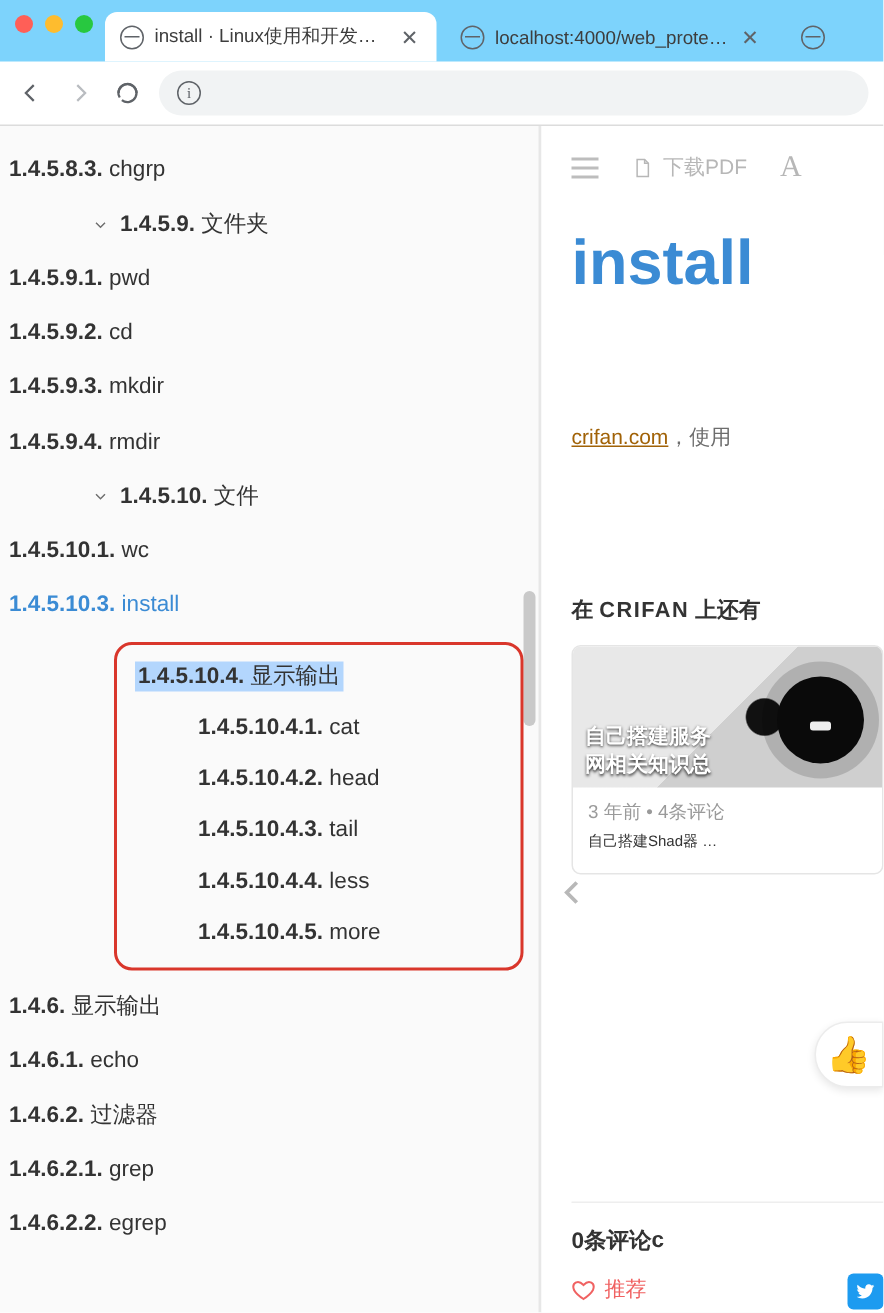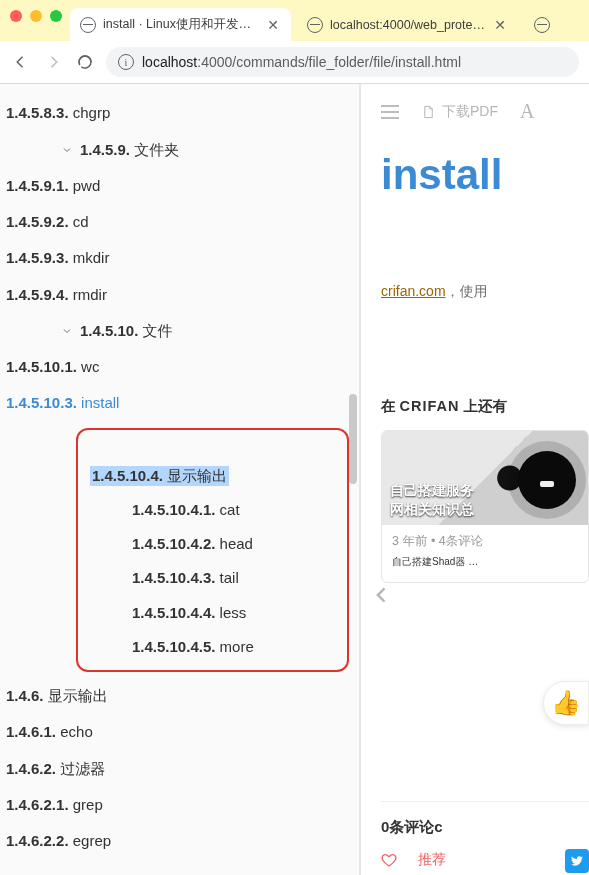--- a/index.html
+++ b/index.html
@@ -1,19 +1,19 @@
 <!DOCTYPE html>
 <html><head>
 <meta charset="utf-8">
 <style>
   * { box-sizing: border-box; }
   html, body { margin:0; padding:0; height:100%; font-family: -apple-system, BlinkMacSystemFont, "Helvetica Neue", Arial, sans-serif; color:#333; background:#fff; overflow:hidden; }
   
   .window { width:589px; height:875px; display:flex; flex-direction:column; background:#fff; }
-  .tabstrip { display:flex; align-items:flex-end; background:#fef9c3; padding:8px 8px 0; gap:6px; position:relative; }
+  .tabstrip { display:flex; align-items:flex-end; background:#7dd3fc; padding:8px 8px 0; gap:6px; position:relative; }
   .traffic { position:absolute; left:10px; top:10px; display:flex; gap:8px; }
   .tl { width:12px; height:12px; border-radius:50%; }
   .tl.red{background:#ff5f57;} .tl.yellow{background:#febc2e;} .tl.green{background:#28c840;}
   .tab { display:flex; align-items:center; gap:7px; padding:8px 10px; border-radius:8px 8px 0 0; font-size:12.5px; color:#3d3d3d; min-width:0; }
   .tab.active { background:#fff; }
   .tab .favicon { width:16px; height:16px; border:1.5px solid #5f6368; border-radius:50%; position:relative; flex:0 0 auto;}
   .tab .favicon::after{content:""; position:absolute; left:2px; right:2px; top:6px; border-top:1.5px solid #5f6368;}
   .tab .label { white-space:nowrap; overflow:hidden; text-overflow:ellipsis; max-width:155px; }
   .tab .close { color:#5f6368; font-size:14px; line-height:1; width:16px; text-align:center; }
   .tab.cut{ max-width:40px; }
@@ -36,21 +36,21 @@
   .toc a .num{ font-weight:700; }
   .toc a.active { color:#3b8bd4; }
   .toc a.active .num{ font-weight:700; }
   .sel-bg { background:#b3d6fd; display:inline-block; padding:0 2px; }
   .chev { width:18px; height:18px; display:inline-flex; align-items:center; justify-content:center; color:#707070; margin-right:4px;}
   .chev svg{width:12px;height:12px;stroke:#6f6f6f;fill:none;stroke-width:2;}
   .lvl-a{padding-left:44px;} .lvl-b{padding-left:38px;} .lvl-c{padding-left:86px;} .lvl-d{padding-left:96px;} .lvl-d2{padding-left:136px;}
   .lvl-b .row{display:flex;align-items:center;}
   .highlight-box{ border:2px solid #d9362b; border-radius:12px; margin:6px 10px 6px 76px; padding:4px 4px 6px; }
   .highlight-box a{padding:7px 6px;}
-  .hb-head{padding-left:8px !important;margin-top:25px;}
+  .hb-head{padding-left:8px !important;}
   .hb-sub{padding-left:50px !important;}
   .scrolltrack{position:absolute; right:2px; top:310px; width:8px; height:90px; background:#c9c9c9; border-radius:4px;}
   
   .main { flex:1; min-width:0; position:relative; background:#fff; }
   .main-top { display:flex; align-items:center; gap:22px; padding:16px 10px 10px 20px; color:#999; }
   .hamburger{width:18px;height:14px;display:flex;flex-direction:column;justify-content:space-between;}
   .hamburger span{height:2px;background:#bdbdbd;}
   .pdfbtn{display:flex;align-items:center;gap:6px;color:#b7b7b7;font-size:14px;}
   .pdfbtn svg{width:15px;height:18px;stroke:#b7b7b7;fill:none;stroke-width:1.6;}
   .Abtn{font-family:Georgia,serif; font-size:20px; color:#b7b7b7;}
@@ -64,21 +64,21 @@
   .card-img .hole{position:absolute; right:12px; top:20px; width:58px; height:58px; border-radius:50%; background:#0a0a0a; box-shadow:0 0 0 10px rgba(0,0,0,.15);}
   .card-img .hole::after{content:""; position:absolute; left:22px; top:30px; width:14px; height:6px; background:#eee; border-radius:2px;}
   .card-img .overlay{position:absolute; left:0; right:0; bottom:0; padding:6px 8px 6px; color:#fff; font-size:14px; font-weight:700; line-height:1.35; text-shadow:0 1px 2px rgba(0,0,0,0.8);}
   .card-meta{ padding:8px 10px 4px; font-size:12.5px; color:#9a9a9a; }
   .card-desc{ padding:0 10px 12px; font-size:10px; color:#333; line-height:1.55; }
   .prev-arrow{ position:absolute; left:11px; top:496px; color:#b8b8b8; }
   .prev-arrow svg{width:20px;height:30px; stroke:#b8b8b8; fill:none; stroke-width:3;}
   .thumb-pill{ position:absolute; right:0; bottom:150px; width:46px; height:44px; border-radius:22px 0 0 22px; background:#fff; border:1px solid #ececec; box-shadow:0 2px 6px rgba(0,0,0,.1); display:flex; align-items:center; justify-content:center; font-size:24px;}
   .comments-line{position:absolute; left:20px; bottom:38px; right:0; display:flex; font-size:15px; font-weight:700; color:#333; border-top:1px solid #eee; padding-top:16px;}
   .comments-line .c2{color:#333;}
-  .recmd{position:absolute; left:20px; bottom:6px; display:flex; align-items:center; gap:21px; font-size:14px; color:#f06262;}
+  .recmd{position:absolute; left:20px; bottom:6px; display:flex; align-items:center; gap:6px; font-size:14px; color:#f06262;}
   .recmd svg{width:16px;height:16px;stroke:#f06262;fill:none;stroke-width:2;}
   .share-twitter{ position:absolute; right:0; bottom:2px; width:24px; height:24px; background:#1d9bf0; border-radius:4px; display:flex; align-items:center; justify-content:center;}
   .share-twitter svg{width:14px;height:14px;fill:#fff;}
 </style>
 </head>
 <body>
 
 <div class="window">
   <div class="tabstrip">
     <div class="traffic">
@@ -120,23 +120,20 @@
           <path d="M4 12a8 8 0 1 1 3 6.3"></path>
           <polyline points="4 14 4 8 10 8" transform="translate(0 0)" style="display:none"></polyline>
           <polyline points="4 5 4 11 10 11" transform="translate(0 0)" style="display:none"></polyline>
           <path d="M4 5v6h6" transform="translate(0 0)" style="display:none"></path>
           <path d="M20 12a8 8 0 1 0-14.9 4"></path>
           <polyline points="20 4 20 10 14 10" style="display:none"></polyline>
         </svg>
     </div>
     <div class="addr">
       <span class="info">i</span>
-      <span>
-        <span class="host">localhost</span><span class="port">:4000</span><span class="path">/commands/file_folder/file/install.html</span>
-      </span>
     </div>
   </div>
 
   <div class="page">
     <div class="sidebar">
       <div class="sidebar-inner">
         <div class="scrolltrack"></div>
         <nav class="toc">
           <a class="lvl-c" style="margin-top:0;"><span class="num">1.4.5.8.2.</span> <span>chmod</span></a>
           <a class="lvl-c"><span class="num">1.4.5.8.3.</span> <span>chgrp</span></a>

